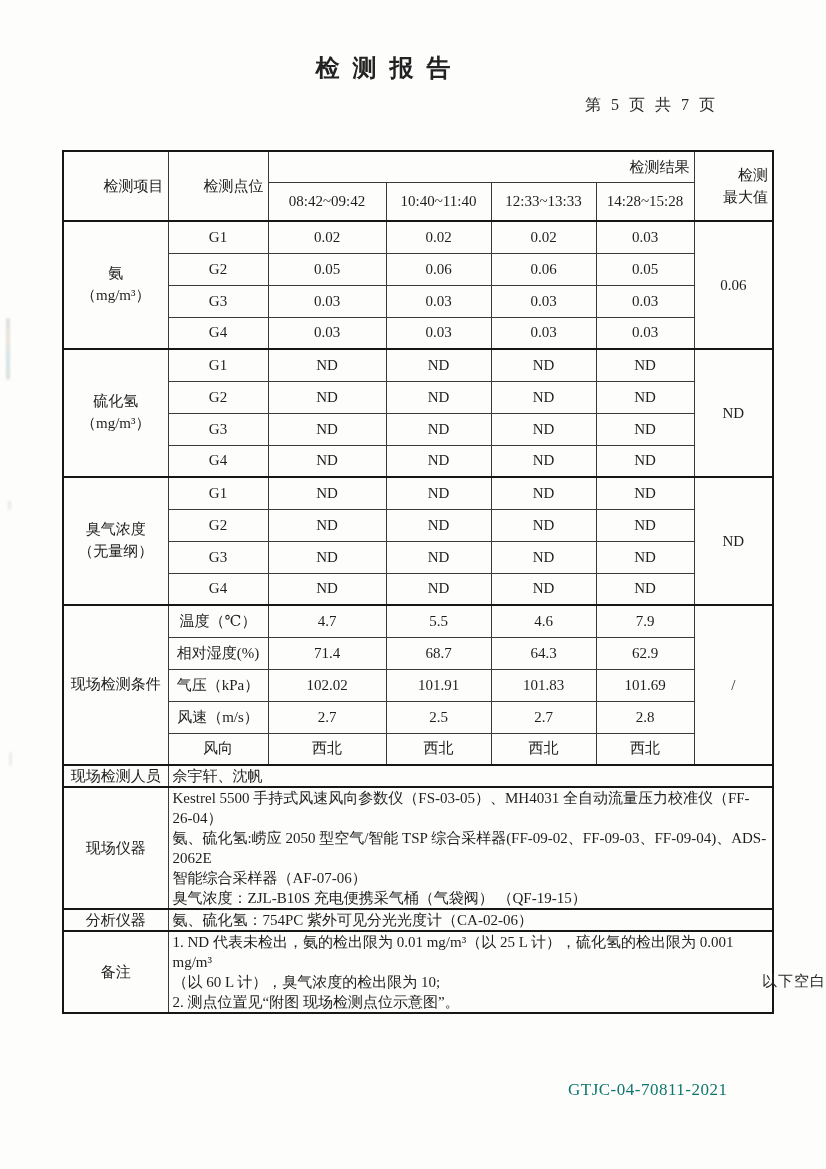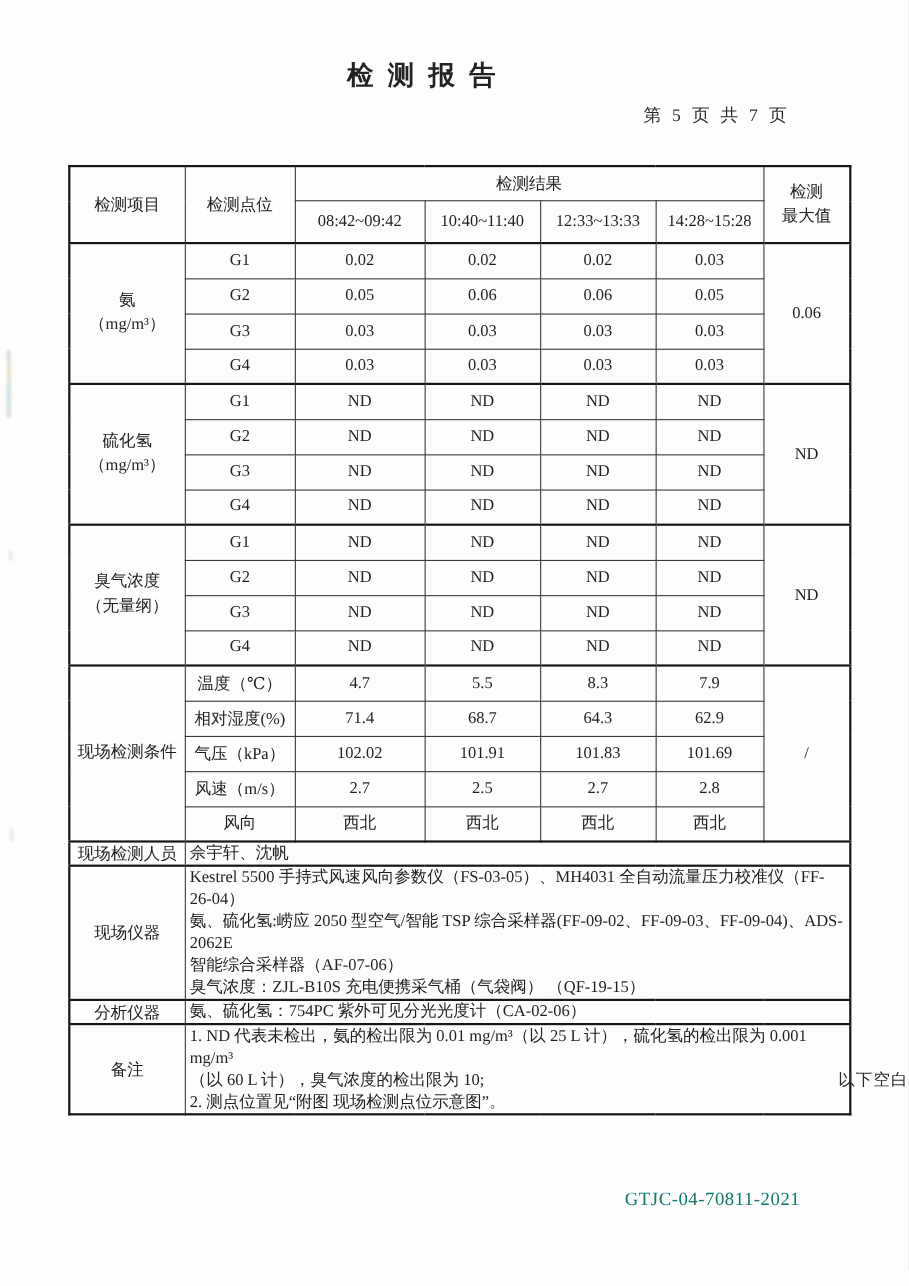--- a/index.html
+++ b/index.html
@@ -45,21 +45,21 @@
     font-size:15px;color:#1e1e1e;
   }
   table.report{border:2px solid #161616;}
   table.report th, table.report td{
     border:1px solid #3a3a3a;
     padding:0 4px;
     text-align:center;vertical-align:middle;
     overflow:hidden;
   }
   thead th{font-weight:normal;font-size:15px;}
-  thead tr.h1 th{height:30px;}
+  thead tr.h1 th{height:30px;text-align:right;}
   thead tr.h2 th{height:37px;}
   tbody tr.data-row{height:32px;}
   tr.sec-start td{border-top:2px solid #161616;}
   td.item-cell{line-height:1.45;}
   td.max-cell{font-size:15px;}
   td.info-cell{text-align:left;padding:5px 8px 5px 10px;}
   .info-line{line-height:20px;text-align:left;}
   td.label-cell{font-size:15px;}
   .maxhead-line{line-height:1.5;}
 
@@ -213,21 +213,21 @@
           <td class="value-cell">ND</td>
           <td class="value-cell">ND</td>
         </tr>
         <tr class="data-row sec-start">
           <td class="item-cell" rowspan="5">
             <div class="item-name">现场检测条件</div>
           </td>
           <td class="point-cell">温度（℃）</td>
           <td class="value-cell">4.7</td>
           <td class="value-cell">5.5</td>
-          <td class="value-cell">8.3</td>
+          <td class="value-cell">4.6</td>
           <td class="value-cell">7.9</td>
           <td class="max-cell" rowspan="5">/</td>
         </tr>
         <tr class="data-row">
           <td class="point-cell">相对湿度(%)</td>
           <td class="value-cell">71.4</td>
           <td class="value-cell">68.7</td>
           <td class="value-cell">64.3</td>
           <td class="value-cell">62.9</td>
         </tr>

